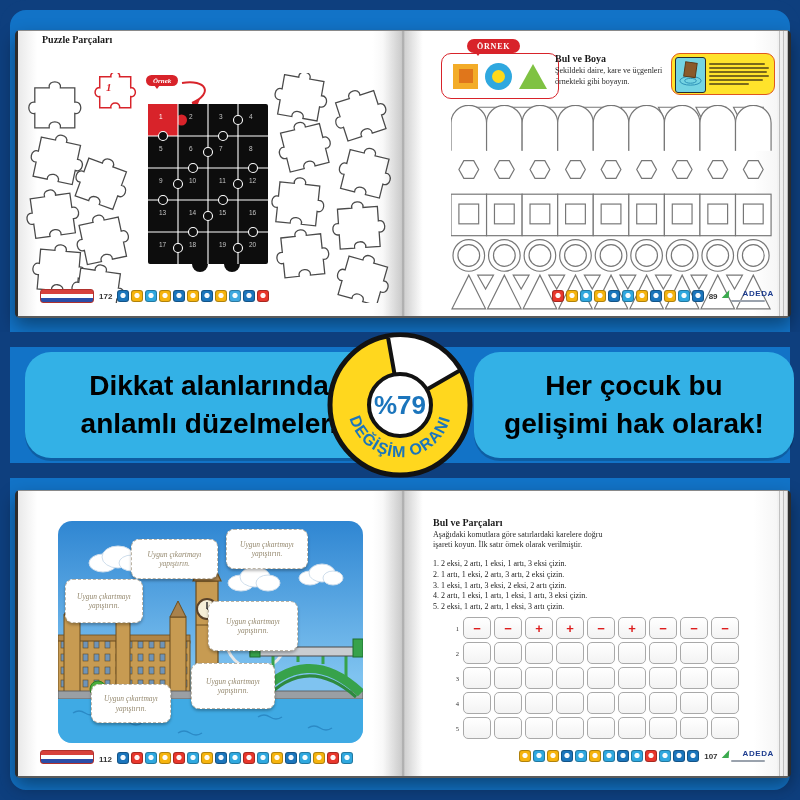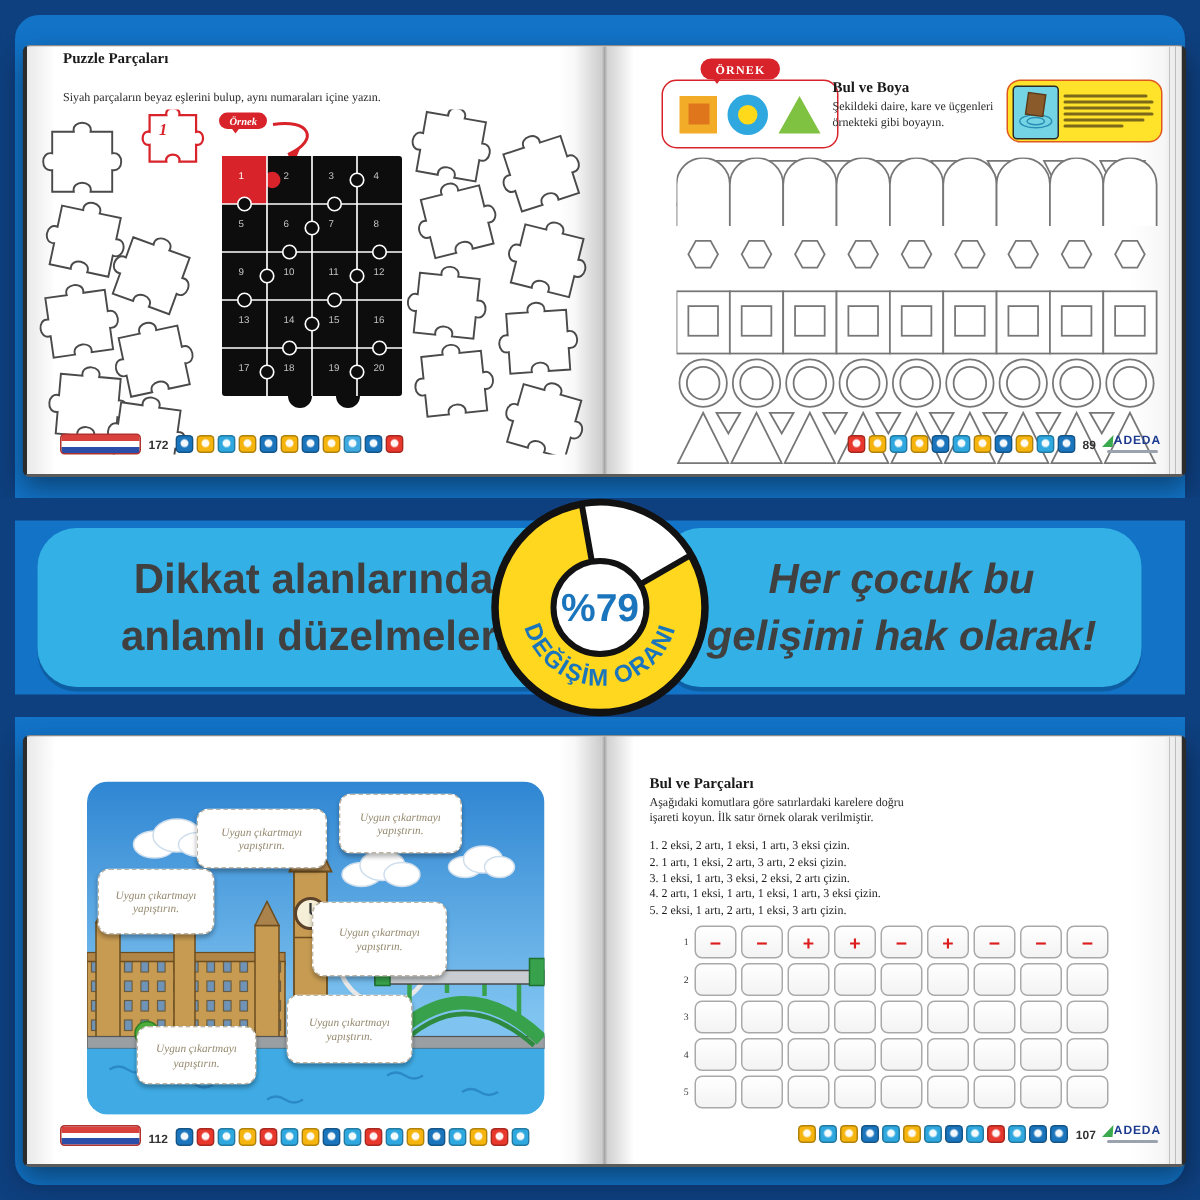--- a/index.html
+++ b/index.html
@@ -27,21 +27,21 @@
   
   .footer{position:absolute;bottom:12px;height:16px;display:flex;align-items:center;gap:5px;}
   .pagenum{font-family:"Liberation Sans",sans-serif;font-weight:bold;font-size:8px;color:#333;}
   .icons{display:flex;gap:2px;}
   .ficon{width:12px;height:12px;border-radius:3px;display:inline-block;box-sizing:border-box;
          border:1px solid rgba(0,0,0,.28);
          background-image:radial-gradient(circle at 50% 45%,rgba(255,255,255,.95) 2.2px,rgba(255,255,255,0) 3px);}
   .brandlogo{width:52px;height:12px;border:1px solid #b0322e;border-radius:3px;
          background:linear-gradient(#d8413c 0 34%,#ffffff 34% 66%,#2b4ea8 66%);}
   .adeda{display:flex;flex-direction:column;align-items:center;line-height:1;}
-  .adeda-row{display:flex;align-items:center;gap:0;}
+  .adeda-row{display:flex;align-items:center;gap:13px;}
   .adeda-tri{width:0;height:0;border-left:5px solid transparent;border-right:2px solid transparent;
          border-bottom:8px solid #3BAA4E;transform:skewX(-18deg);}
   .adeda-name{font-family:"Liberation Sans",sans-serif;font-weight:bold;font-size:8px;
          letter-spacing:.6px;color:#1D3C8F;}
   .adeda-sub{width:34px;height:2px;background:#9aa2ad;margin-top:1.5px;border-radius:1px;}
 
   
   .ornek{position:absolute;background:#D8232A;color:#fff;font-style:italic;font-weight:bold;
          font-size:7px;padding:1.5px 7px;border-radius:7px;z-index:4;
          font-family:"Liberation Serif",serif;}
@@ -60,21 +60,21 @@
          border-bottom:25px solid #7FC242;}
 
   .infobox{position:absolute;background:#FFE32B;border:1.5px solid #E0581E;border-radius:9px;
          display:flex;gap:3px;padding:3px;box-sizing:border-box;}
   .infolines{display:flex;flex-direction:column;gap:2.4px;justify-content:center;flex:1;padding-right:2px;}
   .infolines>i{display:block;height:1.7px;background:#5a4a18;border-radius:1px;opacity:.8;}
 
   
   .banner{position:absolute;top:352px;height:106px;background:#33B1E6;border-radius:26px;
           display:flex;flex-direction:column;justify-content:center;align-items:center;
-          font-family:"Liberation Sans",sans-serif;font-weight:bold;color:#404040;
+          font-family:"Liberation Sans",sans-serif;font-weight:bold;color:#000000;
           font-size:28px;line-height:38px;z-index:2;box-shadow:0 3px 0 rgba(0,0,0,.18);}
   .badge{position:absolute;left:320px;top:325px;z-index:5;}
 
   
   .scene-wrap{position:absolute;left:40px;top:30px;width:305px;height:222px;}
   .sticker{position:absolute;background:#fff;border:1.5px dashed #bdb5a6;border-radius:8px;
           box-shadow:0 2px 3px rgba(0,0,0,.28);display:flex;align-items:center;justify-content:center;
           text-align:center;font-style:italic;font-size:7.5px;line-height:9.5px;color:#95896f;
           padding:3px;box-sizing:border-box;z-index:3;}
 
@@ -91,21 +91,20 @@
 </head>
 <body>
 
 <div class="canvas">
   <div class="frame"></div>
 
   <section class="book" style="left:15px;top:30px;">
 
     <div class="page left">
       <div class="pg-title" style="left:24px;top:3px;">Puzzle Parçaları</div>
-      <div class="pg-sub" style="left:24px;top:29px;width:345px;">Siyah parçaların beyaz eşlerini bulup, aynı numaraları içine yazın.</div>
 
       <svg width="385" height="230" viewBox="0 0 385 230" style="position:absolute;left:0;top:42px;">
         <defs>
           <path id="jig" d="M6,6 L24,6 C22,-4 40,-4 38,6 L56,6 L56,24 C66,22 66,40 56,38 L56,56 L38,56 C40,46 22,46 24,56 L6,56 L6,38 C-4,40 -4,22 6,24 Z"></path>
         </defs>
         <g fill="#ffffff" stroke="#4a4a4a" stroke-width="1.6">
           <use href="#jig" transform="translate(12,10) scale(.8)"></use>
           <use href="#jig" transform="translate(14,63) scale(.8) rotate(12,31,31)"></use>
           <use href="#jig" transform="translate(10,118) scale(.8) rotate(-8,31,31)"></use>
           <use href="#jig" transform="translate(16,173) scale(.8) rotate(5,31,31)"></use>
@@ -367,21 +366,21 @@
     <div class="spine"></div>
   </section>
 
   <div class="strip" style="top:332px;"></div>
   <div class="strip" style="top:463px;"></div>
 
   <div class="banner" style="left:25px;width:368px;">
     <div>Dikkat alanlarında</div>
     <div>anlamlı düzelmeler.</div>
   </div>
-  <div class="banner" style="left:441px;width:320px;font-style:italic;">
+  <div class="banner" style="left:474px;width:320px;">
     <div>Her çocuk bu</div>
     <div>gelişimi hak olarak!</div>
   </div>
 
   <svg class="badge" width="160" height="160" viewBox="0 0 160 160">
     <circle cx="80" cy="80" r="70" fill="#FFD71E" stroke="#121212" stroke-width="5"></circle>
     <path d="M80,80 L67.8,11.1 A70,70 0 0 1 140.6,45 Z" fill="#ffffff" stroke="#121212" stroke-width="4"></path>
     <circle cx="80" cy="80" r="31" fill="#ffffff" stroke="#121212" stroke-width="4"></circle>
     <defs>
         <path id="lblArc" d="M29.8,66.5 A52,52 0 1 0 130.2,66.5" fill="none"></path>

